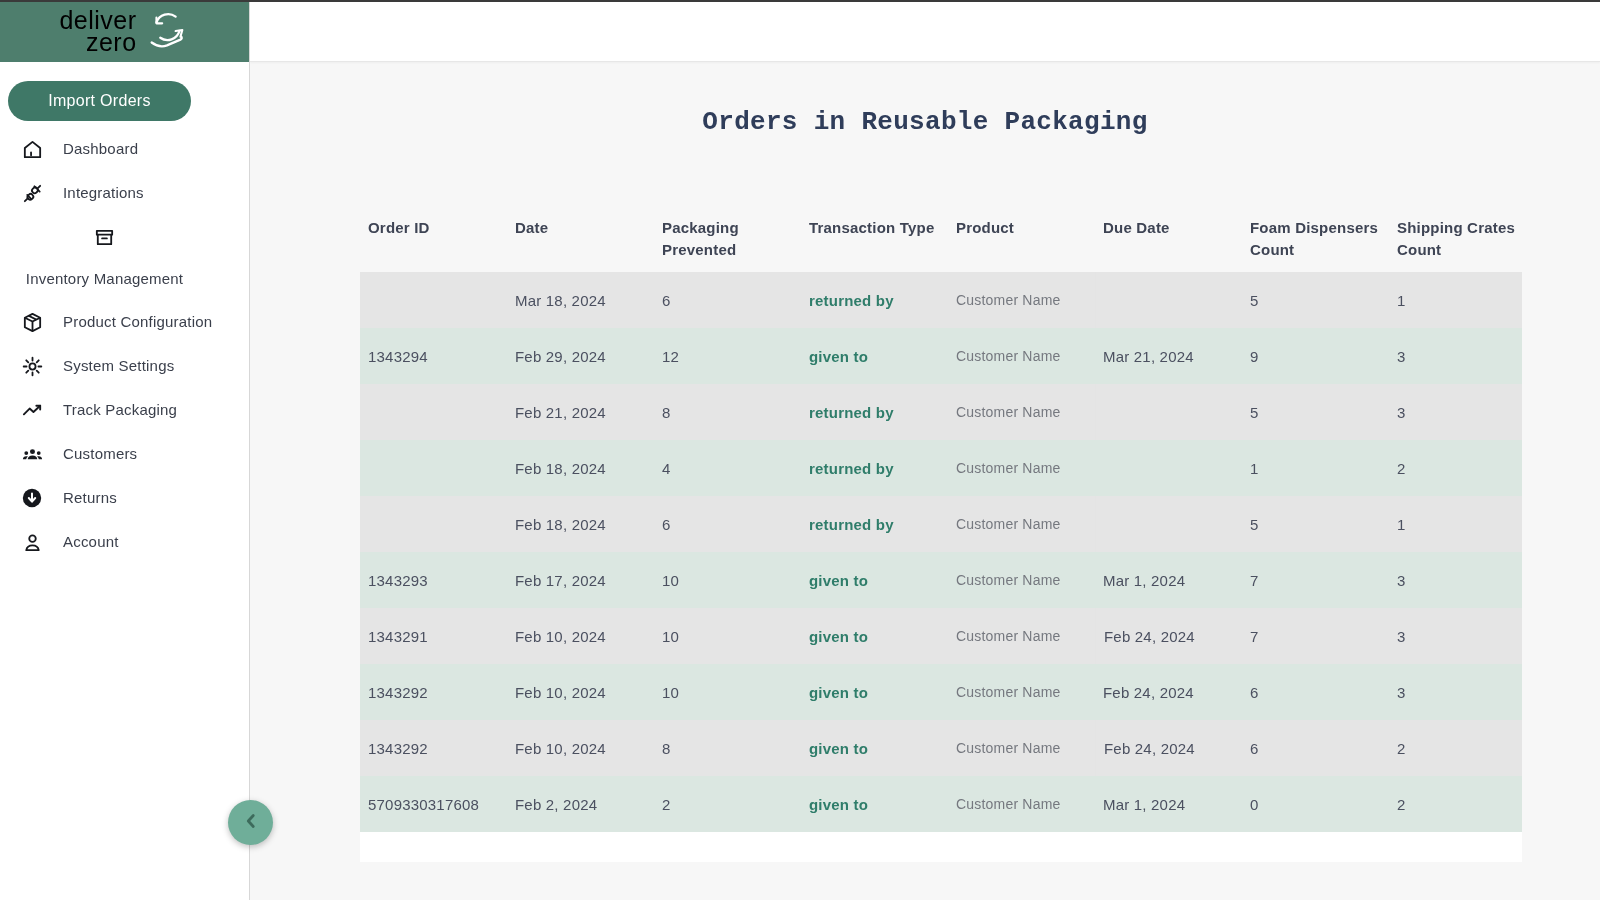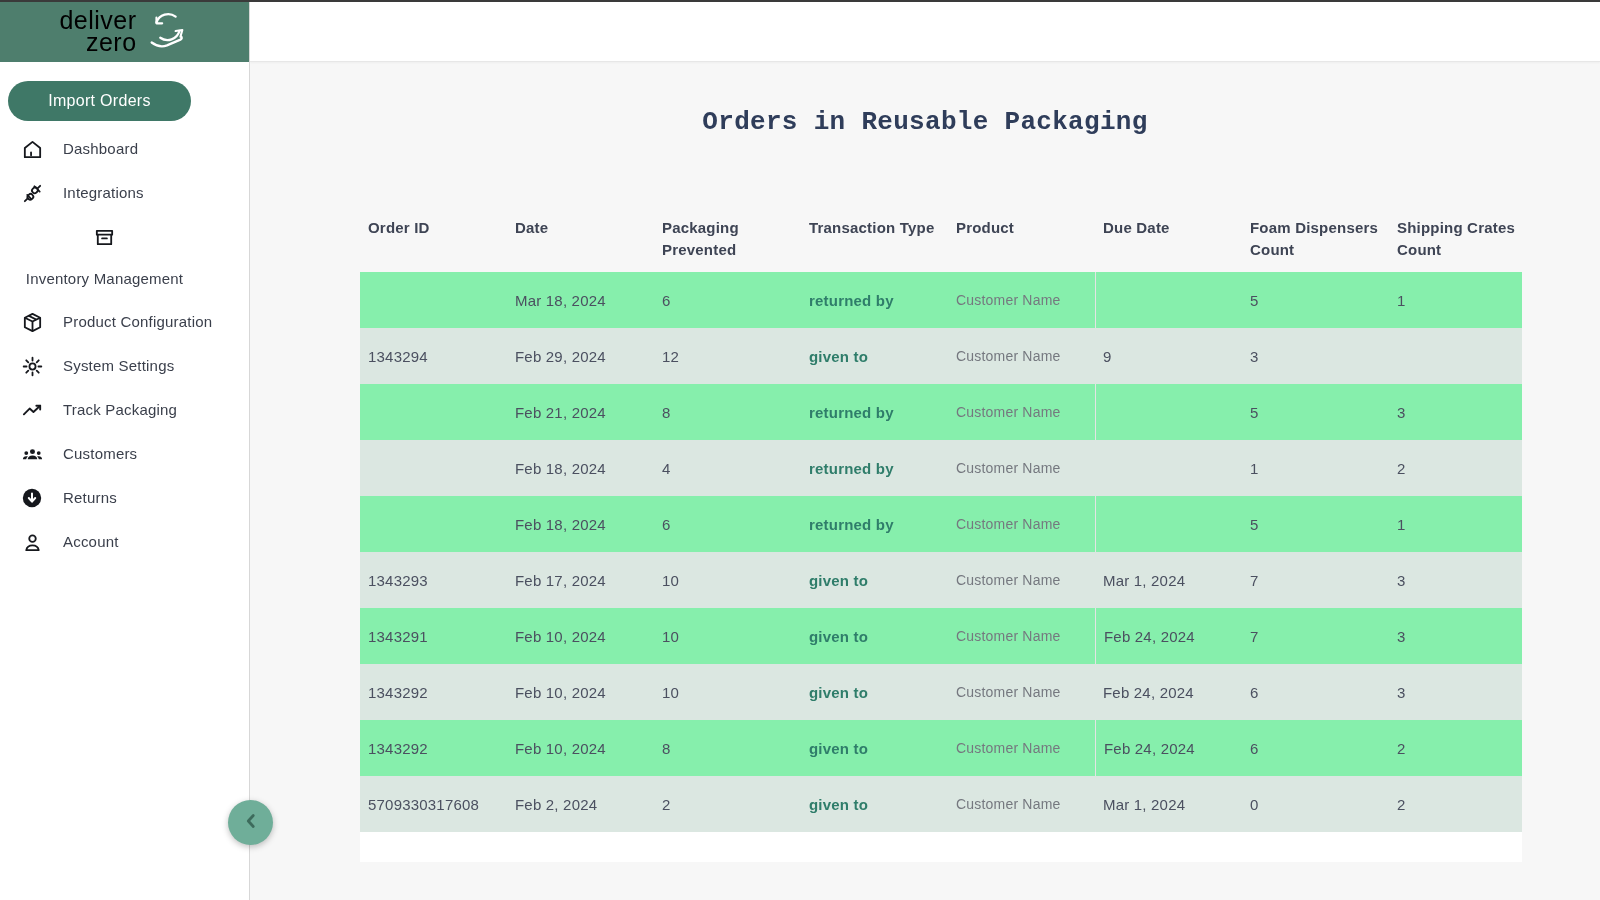--- a/index.html
+++ b/index.html
@@ -68,21 +68,21 @@
     text-align:center;margin-top:45px;
     font-family:Liberation Mono, monospace;font-weight:bold;
     font-size:26px;color:var(--heading-navy);letter-spacing:.3px;
   }
   .table-wrap{margin:70px 0 0 110px;width:1162px;overflow:hidden;}
   .thead{display:flex;height:65px;}
   .th{
     width:147px;min-width:147px;padding:10px 10px 0 8px;
     font-weight:bold;font-size:15px;color:var(--text-dark);line-height:22px;
   }
-  .trow{display:flex;height:56px;align-items:center;background:#86efac;}
+  .trow{display:flex;height:56px;align-items:center;background:#e5e5e5;}
   .trow.alt{background:var(--stripe-green);}
   .cell{
     width:147px;min-width:147px;padding:0 10px 0 8px;
     font-size:15px;color:var(--text-cell);height:100%;display:flex;align-items:center;
     overflow:hidden;white-space:nowrap;
   }
   .c-transaction_type{color:var(--transaction-green);font-weight:bold;}
   .c-customer{color:var(--text-muted);font-size:14px;}
   .trow:not(.alt) .c-due_date{border-left:1px solid #e4e4e4;}
   .table-filler{width:1162px;height:30px;background:#fff;}
@@ -244,20 +244,21 @@
               <div class="cell c-due_date"></div>
               <div class="cell c-foam_dispensers">5</div>
               <div class="cell c-shipping_crates">1</div>
             </div>
             <div class="trow alt">
               <div class="cell c-order_id">1343294</div>
               <div class="cell c-date">Feb 29, 2024</div>
               <div class="cell c-packaging_prevented">12</div>
               <div class="cell c-transaction_type">given to</div>
               <div class="cell c-customer">Customer Name</div>
+              <div class="cell c-due_date">Mar 21, 2024</div>
               <div class="cell c-foam_dispensers">9</div>
               <div class="cell c-shipping_crates">3</div>
             </div>
             <div class="trow">
               <div class="cell c-order_id"></div>
               <div class="cell c-date">Feb 21, 2024</div>
               <div class="cell c-packaging_prevented">8</div>
               <div class="cell c-transaction_type">returned by</div>
               <div class="cell c-customer">Customer Name</div>
               <div class="cell c-due_date"></div>

